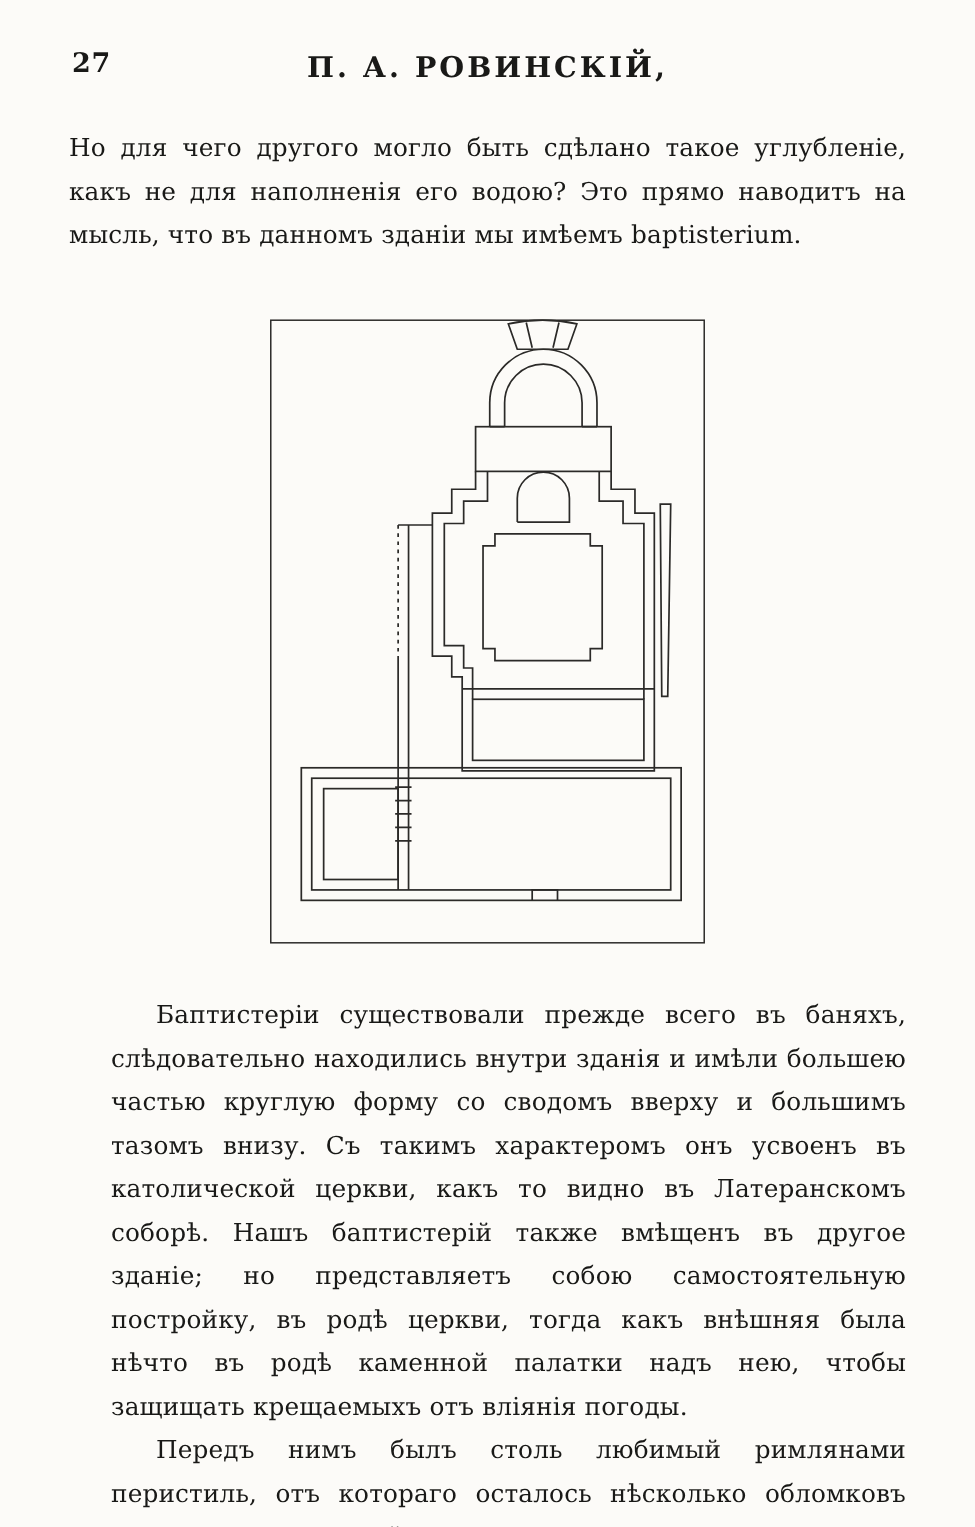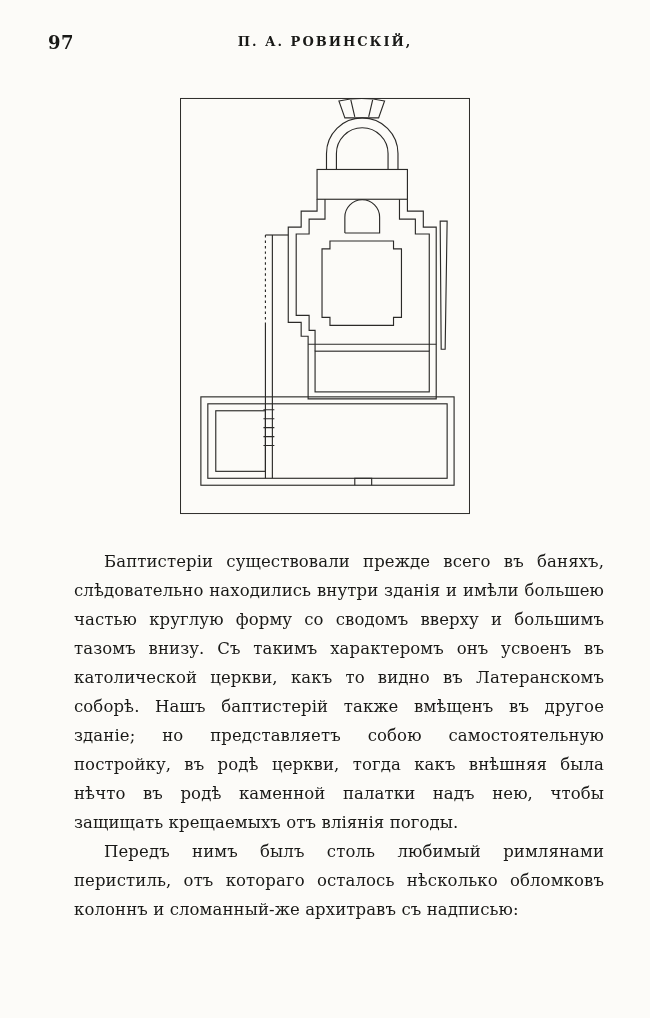--- a/index.html
+++ b/index.html
@@ -31,21 +31,21 @@
     font-size: 18px;
     font-weight: bold;
     letter-spacing: 0.5px;
   }
   .running-header {
     position: absolute;
     left: 0;
     right: 0;
     top: 2px;
     text-align: center;
-    font-size: 13px;
+    font-size: 19px;
     font-weight: bold;
     letter-spacing: 2px;
   }
   .body-text {
     font-size: 16.5px;
     line-height: 29px;
     text-align: justify;
     margin: 0;
     letter-spacing: 0.1px;
   }
@@ -68,24 +68,25 @@
     stroke-linejoin: miter;
     stroke-linecap: butt;
   }
 </style>
 </head>
 <body>
 
 <div class="page">
 
   <div class="page-header">
-    <span class="page-number">97</span>
+    <span class="page-number">27</span>
     <span class="running-header">П. А. РОВИНСКІЙ,</span>
   </div>
 
+  <p class="body-text">Но для чего другого могло быть сдѣлано такое углубленіе, какъ не для наполненія его водою? Это прямо наводитъ на мысль, что въ данномъ зданіи мы имѣемъ baptisterium.</p>
 
   <div class="figure-wrap">
     <svg viewBox="0 0 300 428" width="300" height="425" xmlns="http://www.w3.org/2000/svg">
       <g class="plan-stroke">
 
         <rect x="4.5" y="4.5" width="291" height="418" stroke-width="1"></rect>
 
         <g>
           <path d="M 170,24 L 164,7 Q 187,2 210,7 L 204,24 Z"></path>
           <path d="M 180,23 L 176,6 M 194,23 L 198,6"></path>

